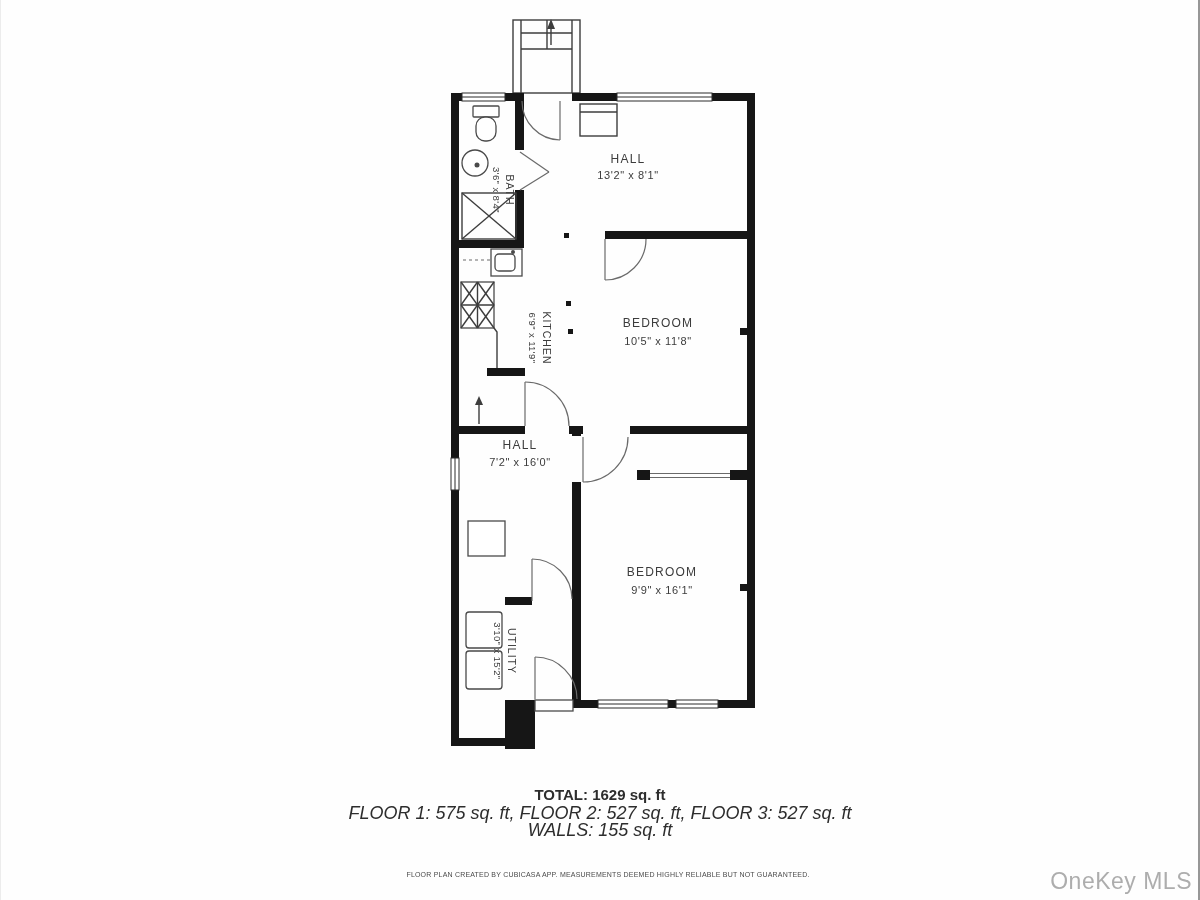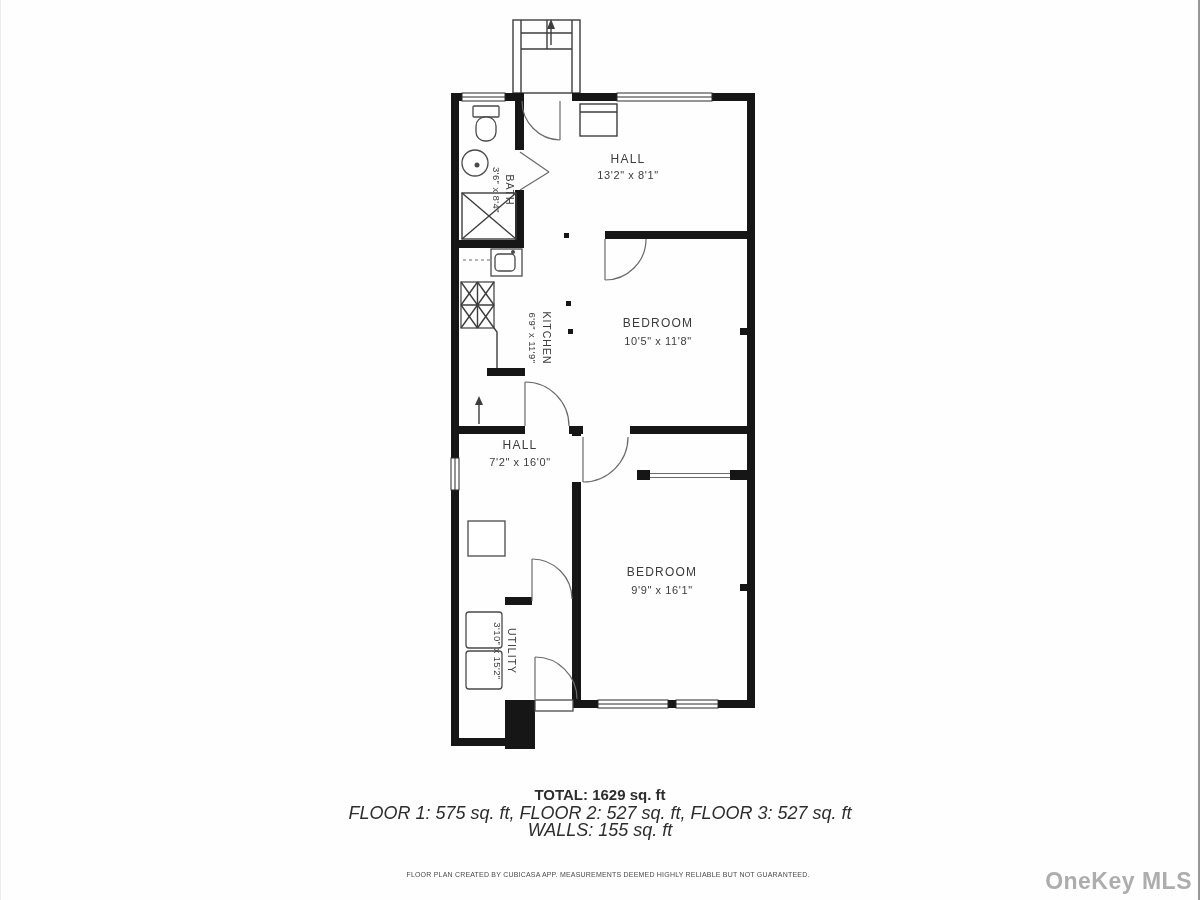--- a/index.html
+++ b/index.html
@@ -17,21 +17,21 @@
   .winline{stroke:#2a2a2a;stroke-width:1;fill:#ffffff;}
   .room-name{font-size:12px;letter-spacing:1.2px;fill:#3c3c3c;text-anchor:middle;}
   .room-dims{font-size:11px;letter-spacing:0.6px;fill:#3c3c3c;text-anchor:middle;}
   .vname{font-size:10.5px;letter-spacing:1px;fill:#3c3c3c;text-anchor:middle;}
   .vdims{font-size:9.5px;letter-spacing:0.4px;fill:#3c3c3c;text-anchor:middle;}
   .summary{position:absolute;top:786px;left:0;width:1200px;text-align:center;color:#2d2d2d;}
   .summary .total{font-size:15px;font-weight:bold;margin:0 0 2px 0;}
   .summary .line{font-size:18px;margin:0;line-height:16.5px;font-style:italic;}
   .disclaimer{position:absolute;top:871px;left:0;width:1216px;text-align:center;
     font-size:7px;color:#4a4a4a;letter-spacing:0.2px;}
-  .watermark{position:absolute;right:8px;bottom:5px;font-size:23px;color:#adadad;letter-spacing:0.5px;font-weight:bold;}
+  .watermark{position:absolute;right:8px;bottom:5px;font-size:23px;color:#adadad;letter-spacing:0.5px;}
 </style>
 </head>
 <body>
 
 <div class="page">
 
   <svg width="1200" height="770" viewBox="0 0 1200 770">
 
     <g>
       <rect class="thin" x="513" y="20" width="67" height="73"></rect>

